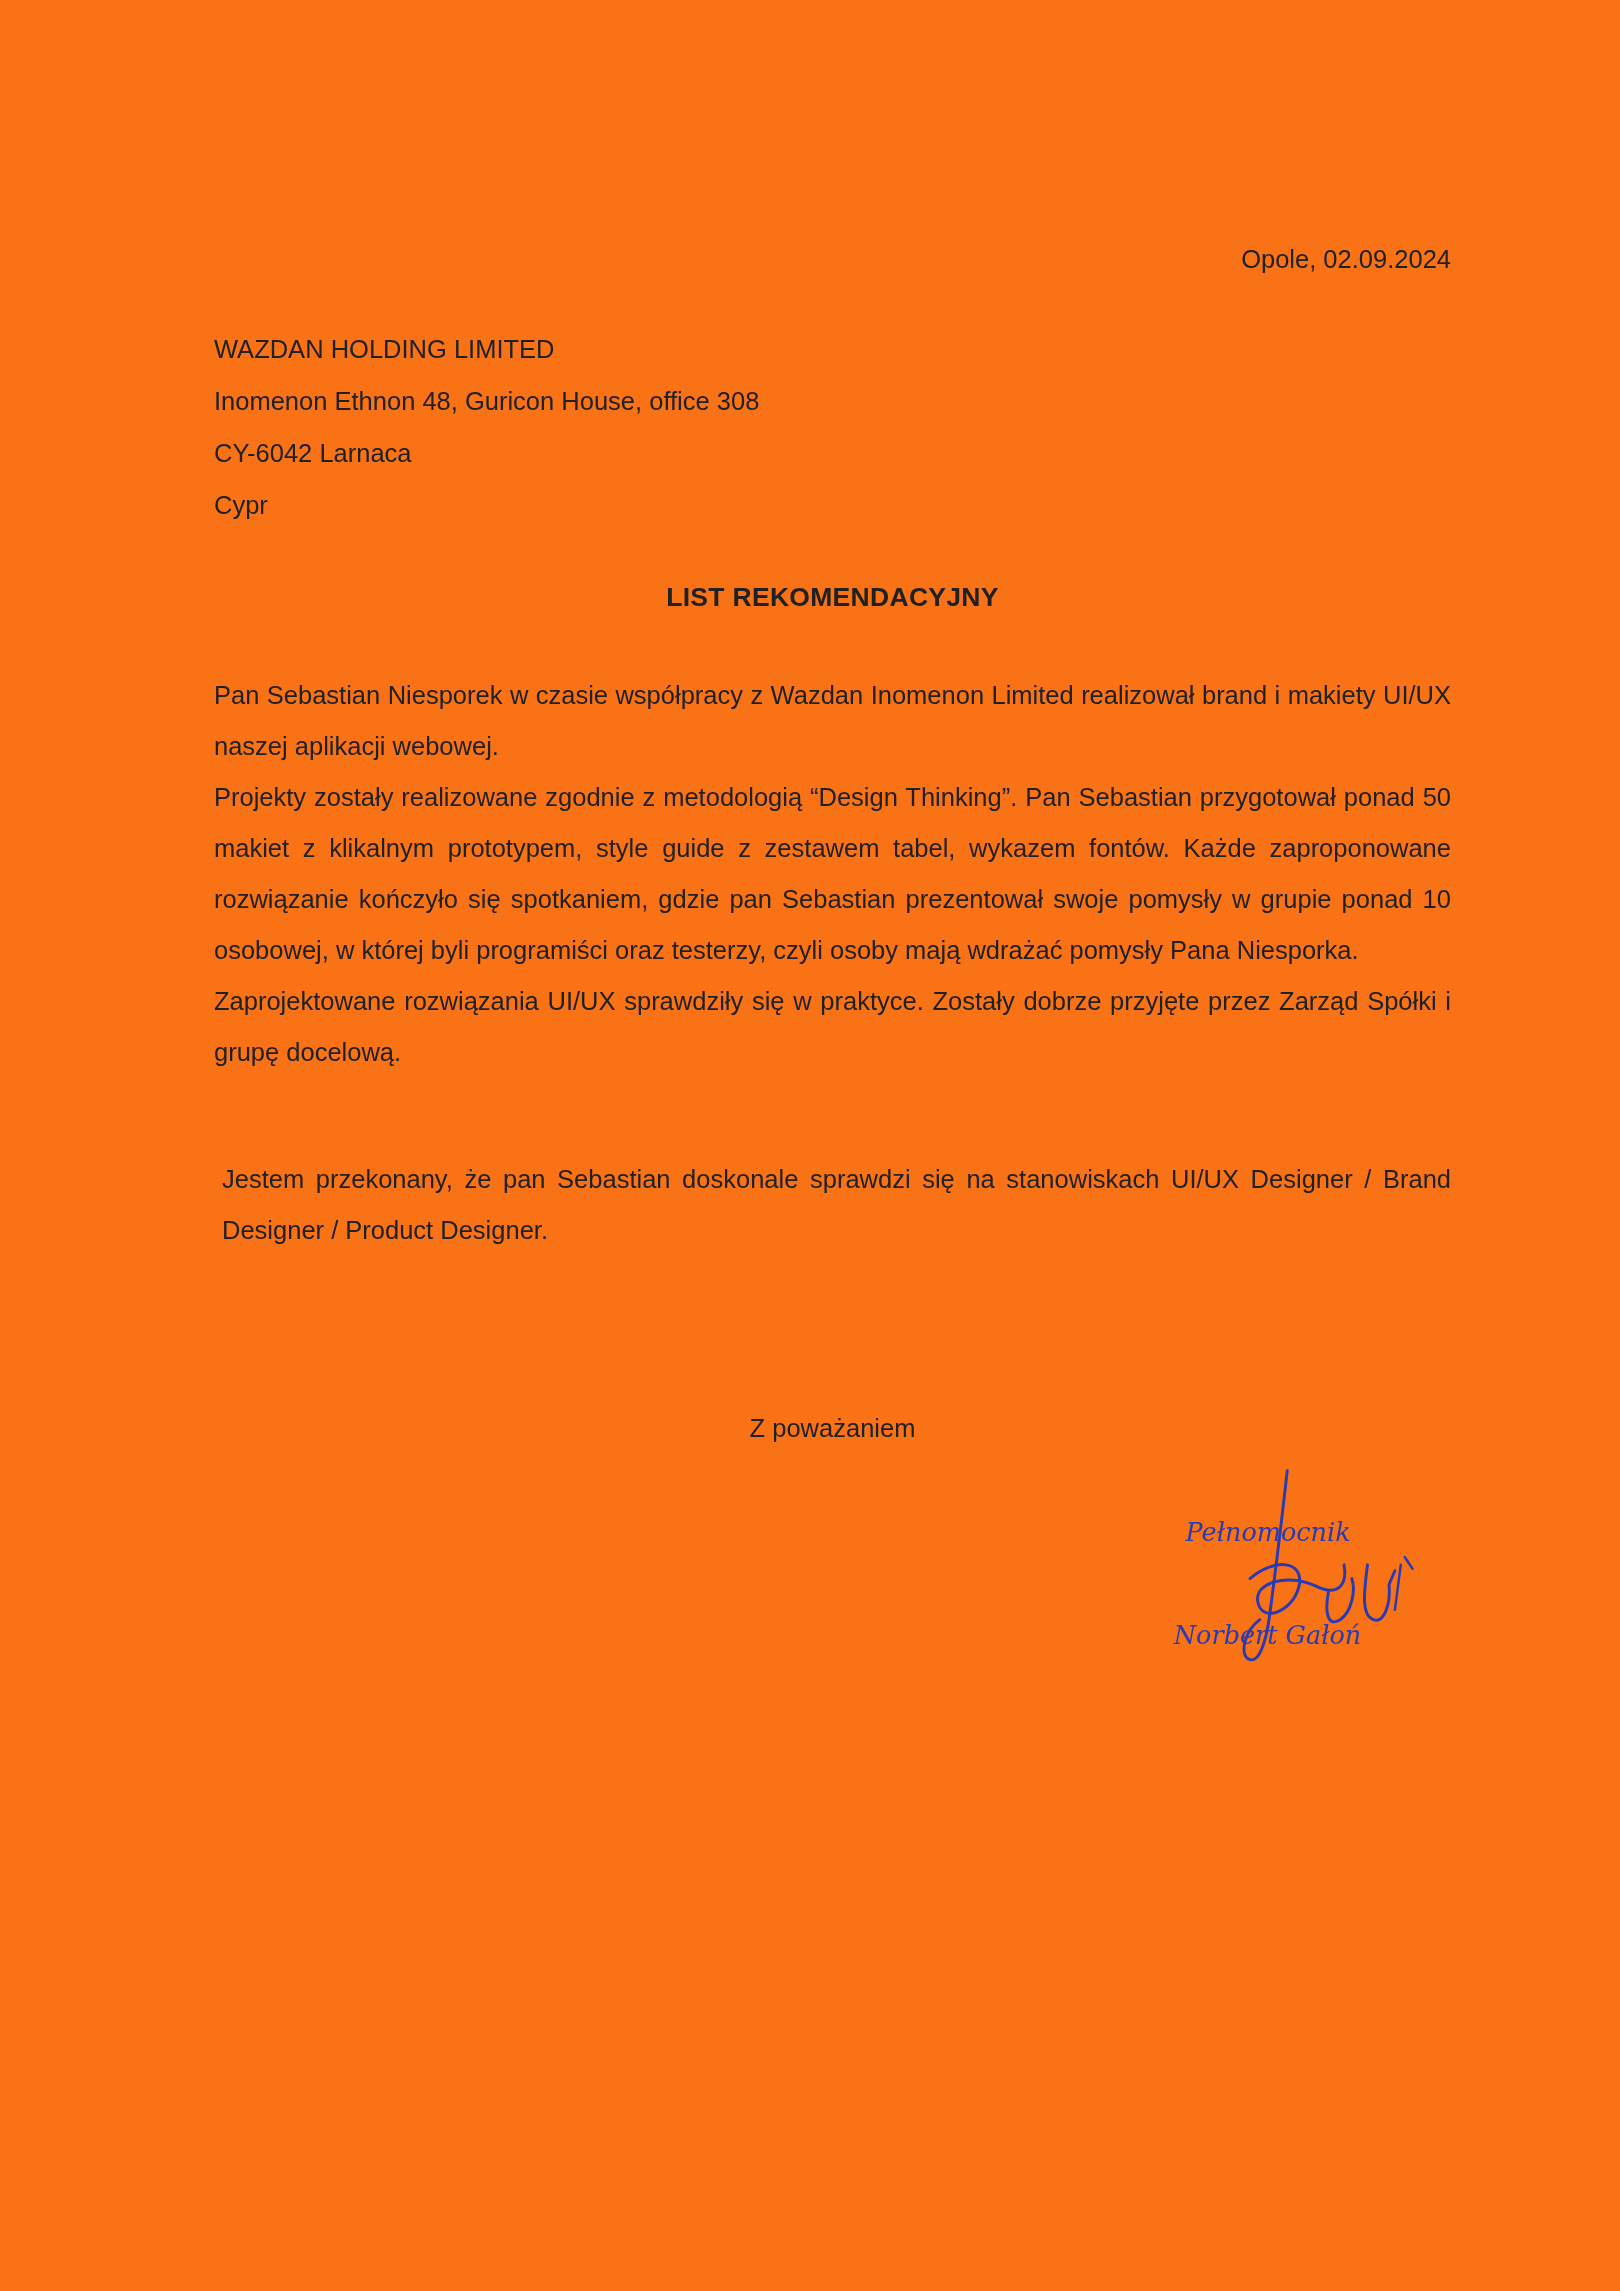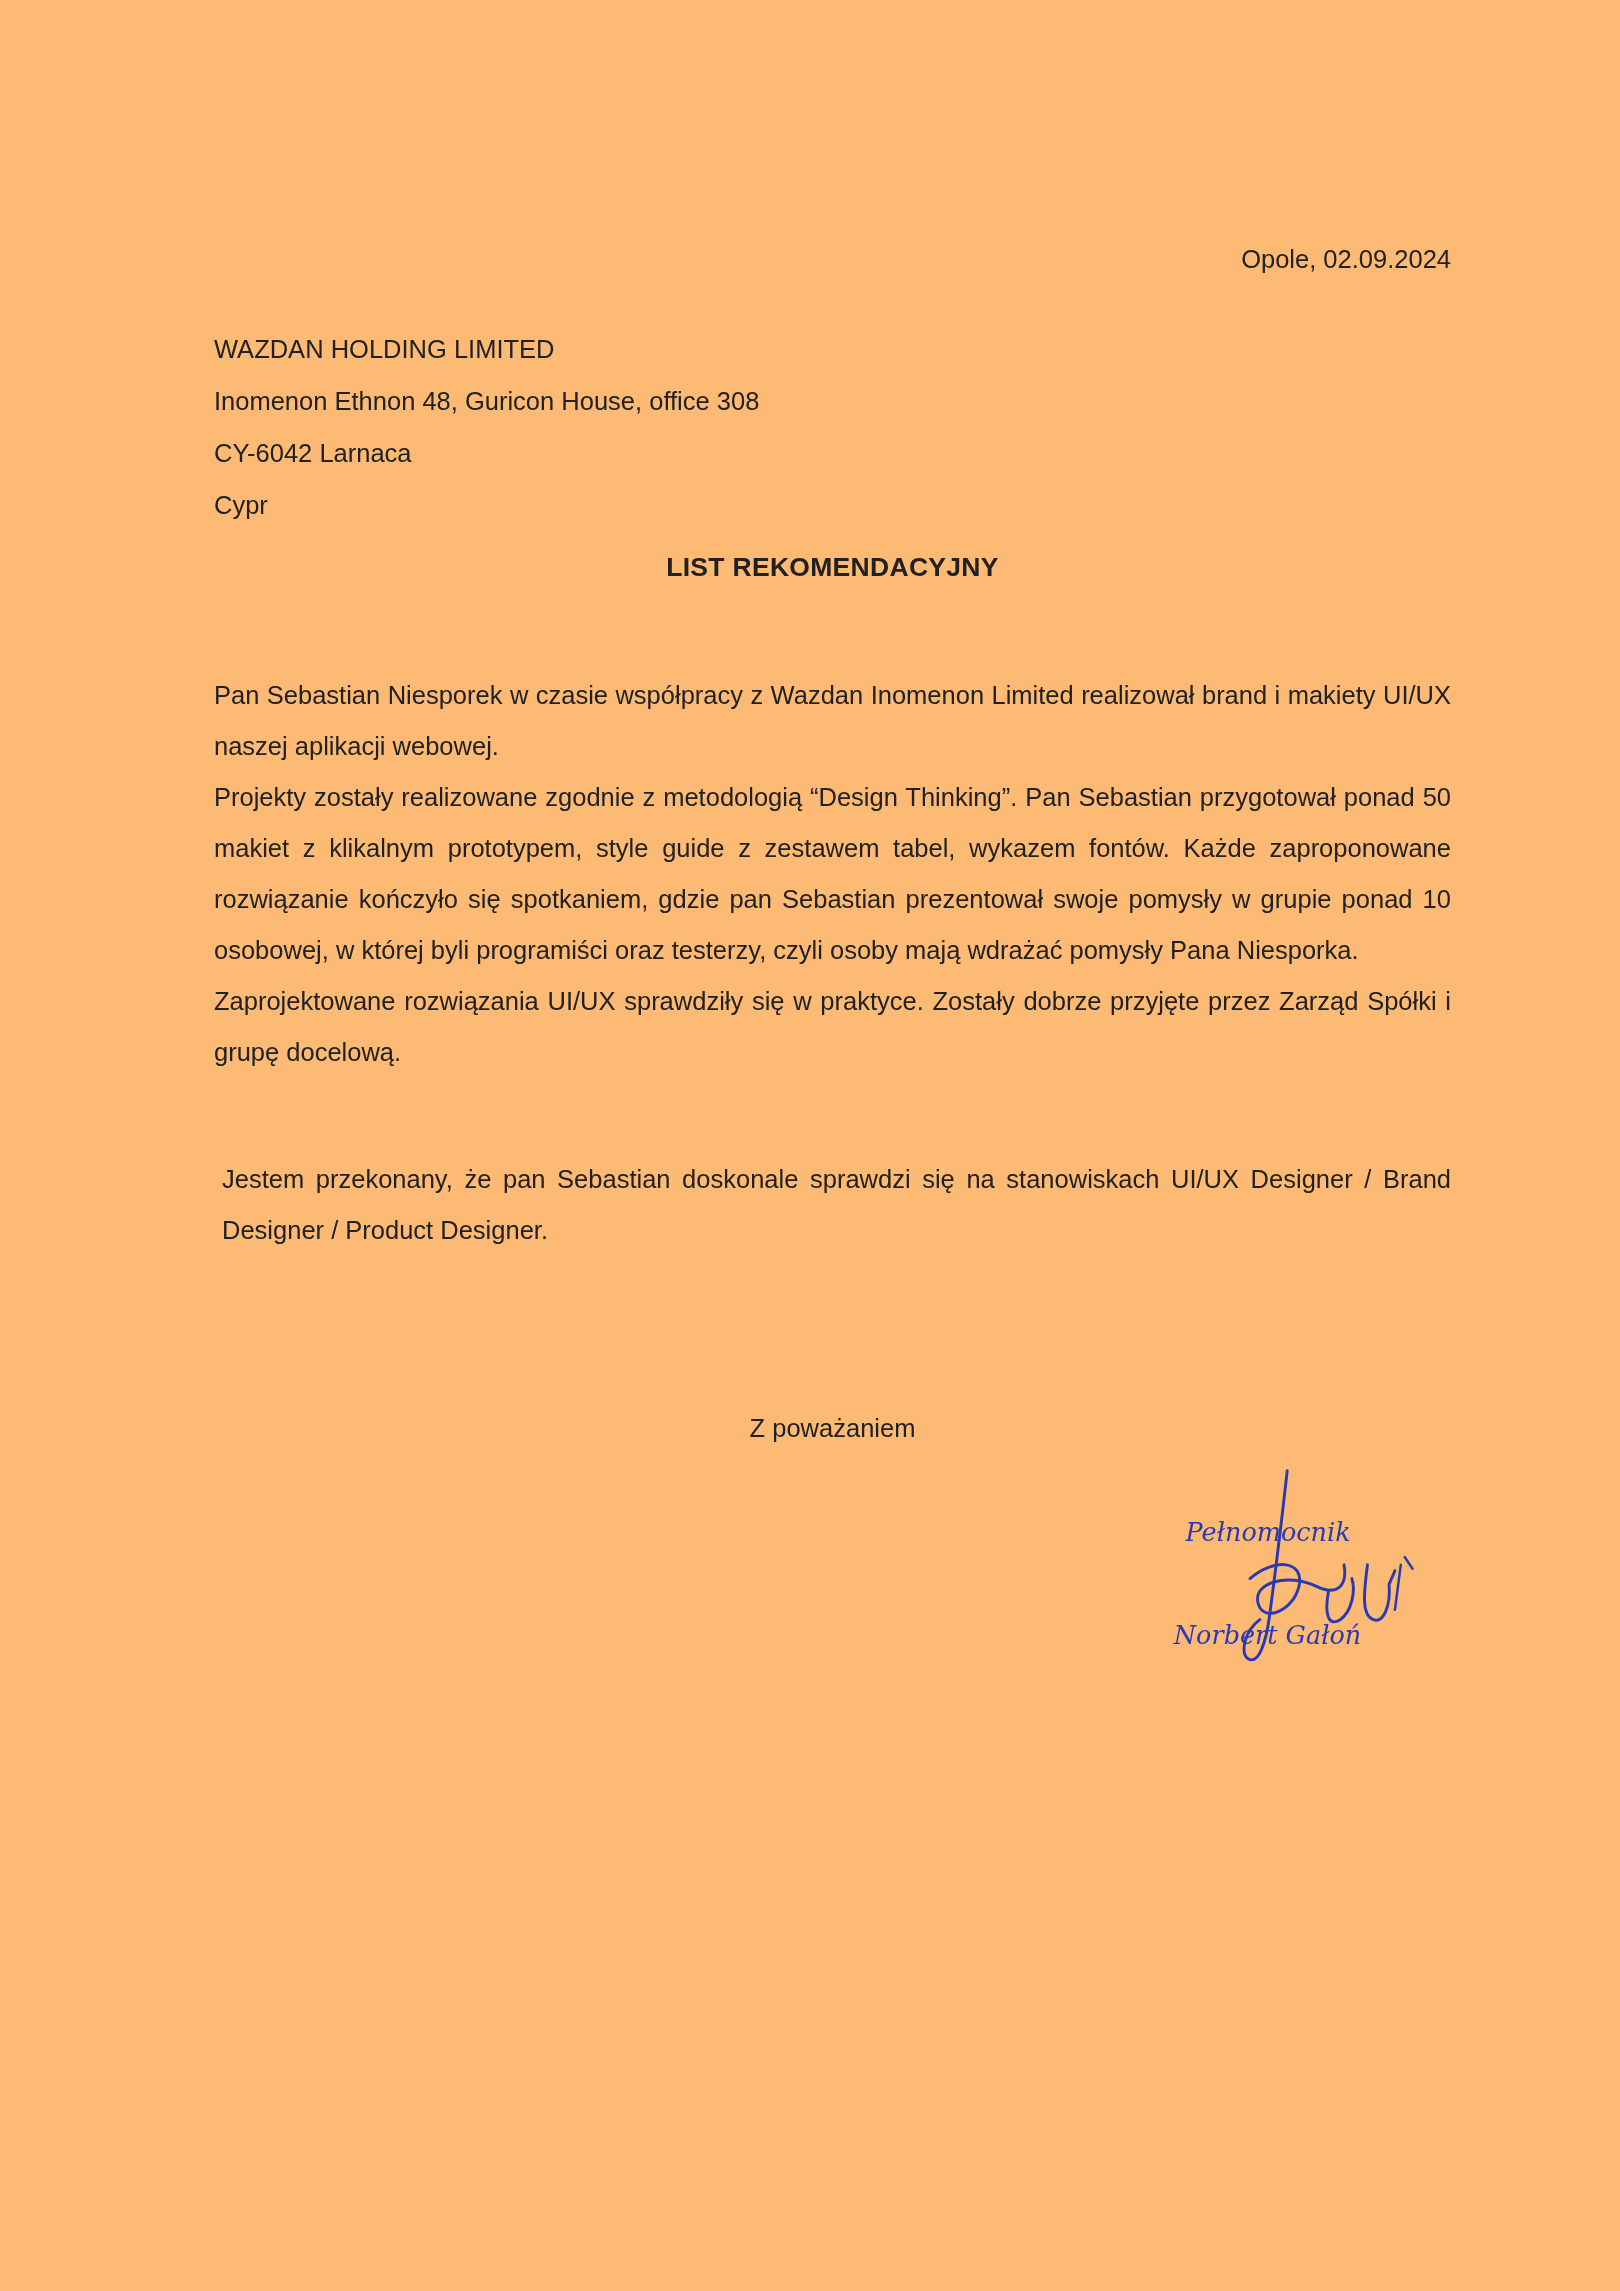--- a/index.html
+++ b/index.html
@@ -4,21 +4,21 @@
 <style>
   html, body {
     margin: 0;
     padding: 0;
     background: #e9e9e9;
   }
   .page {
     position: relative;
     width: 1620px;
     height: 2292px;
-    background: #fdba74;
+    background: #f97316;
     font-family: "Liberation Sans", sans-serif;
     color: #212121;
     overflow: hidden;
   }
   .date {
     position: absolute;
     top: 243px;
     left: 214px;
     width: 1237px;
     text-align: right;
@@ -28,21 +28,21 @@
   .address {
     position: absolute;
     top: 323px;
     left: 214px;
     width: 882px;
     font-size: 25.5px;
     line-height: 52px;
   }
   .title {
     position: absolute;
-    top: 552px;
+    top: 582px;
     left: 214px;
     width: 1237px;
     margin: 0;
     text-align: center;
     font-size: 26.5px;
     font-weight: 700;
     letter-spacing: 0.3px;
   }
   .body {
     position: absolute;

